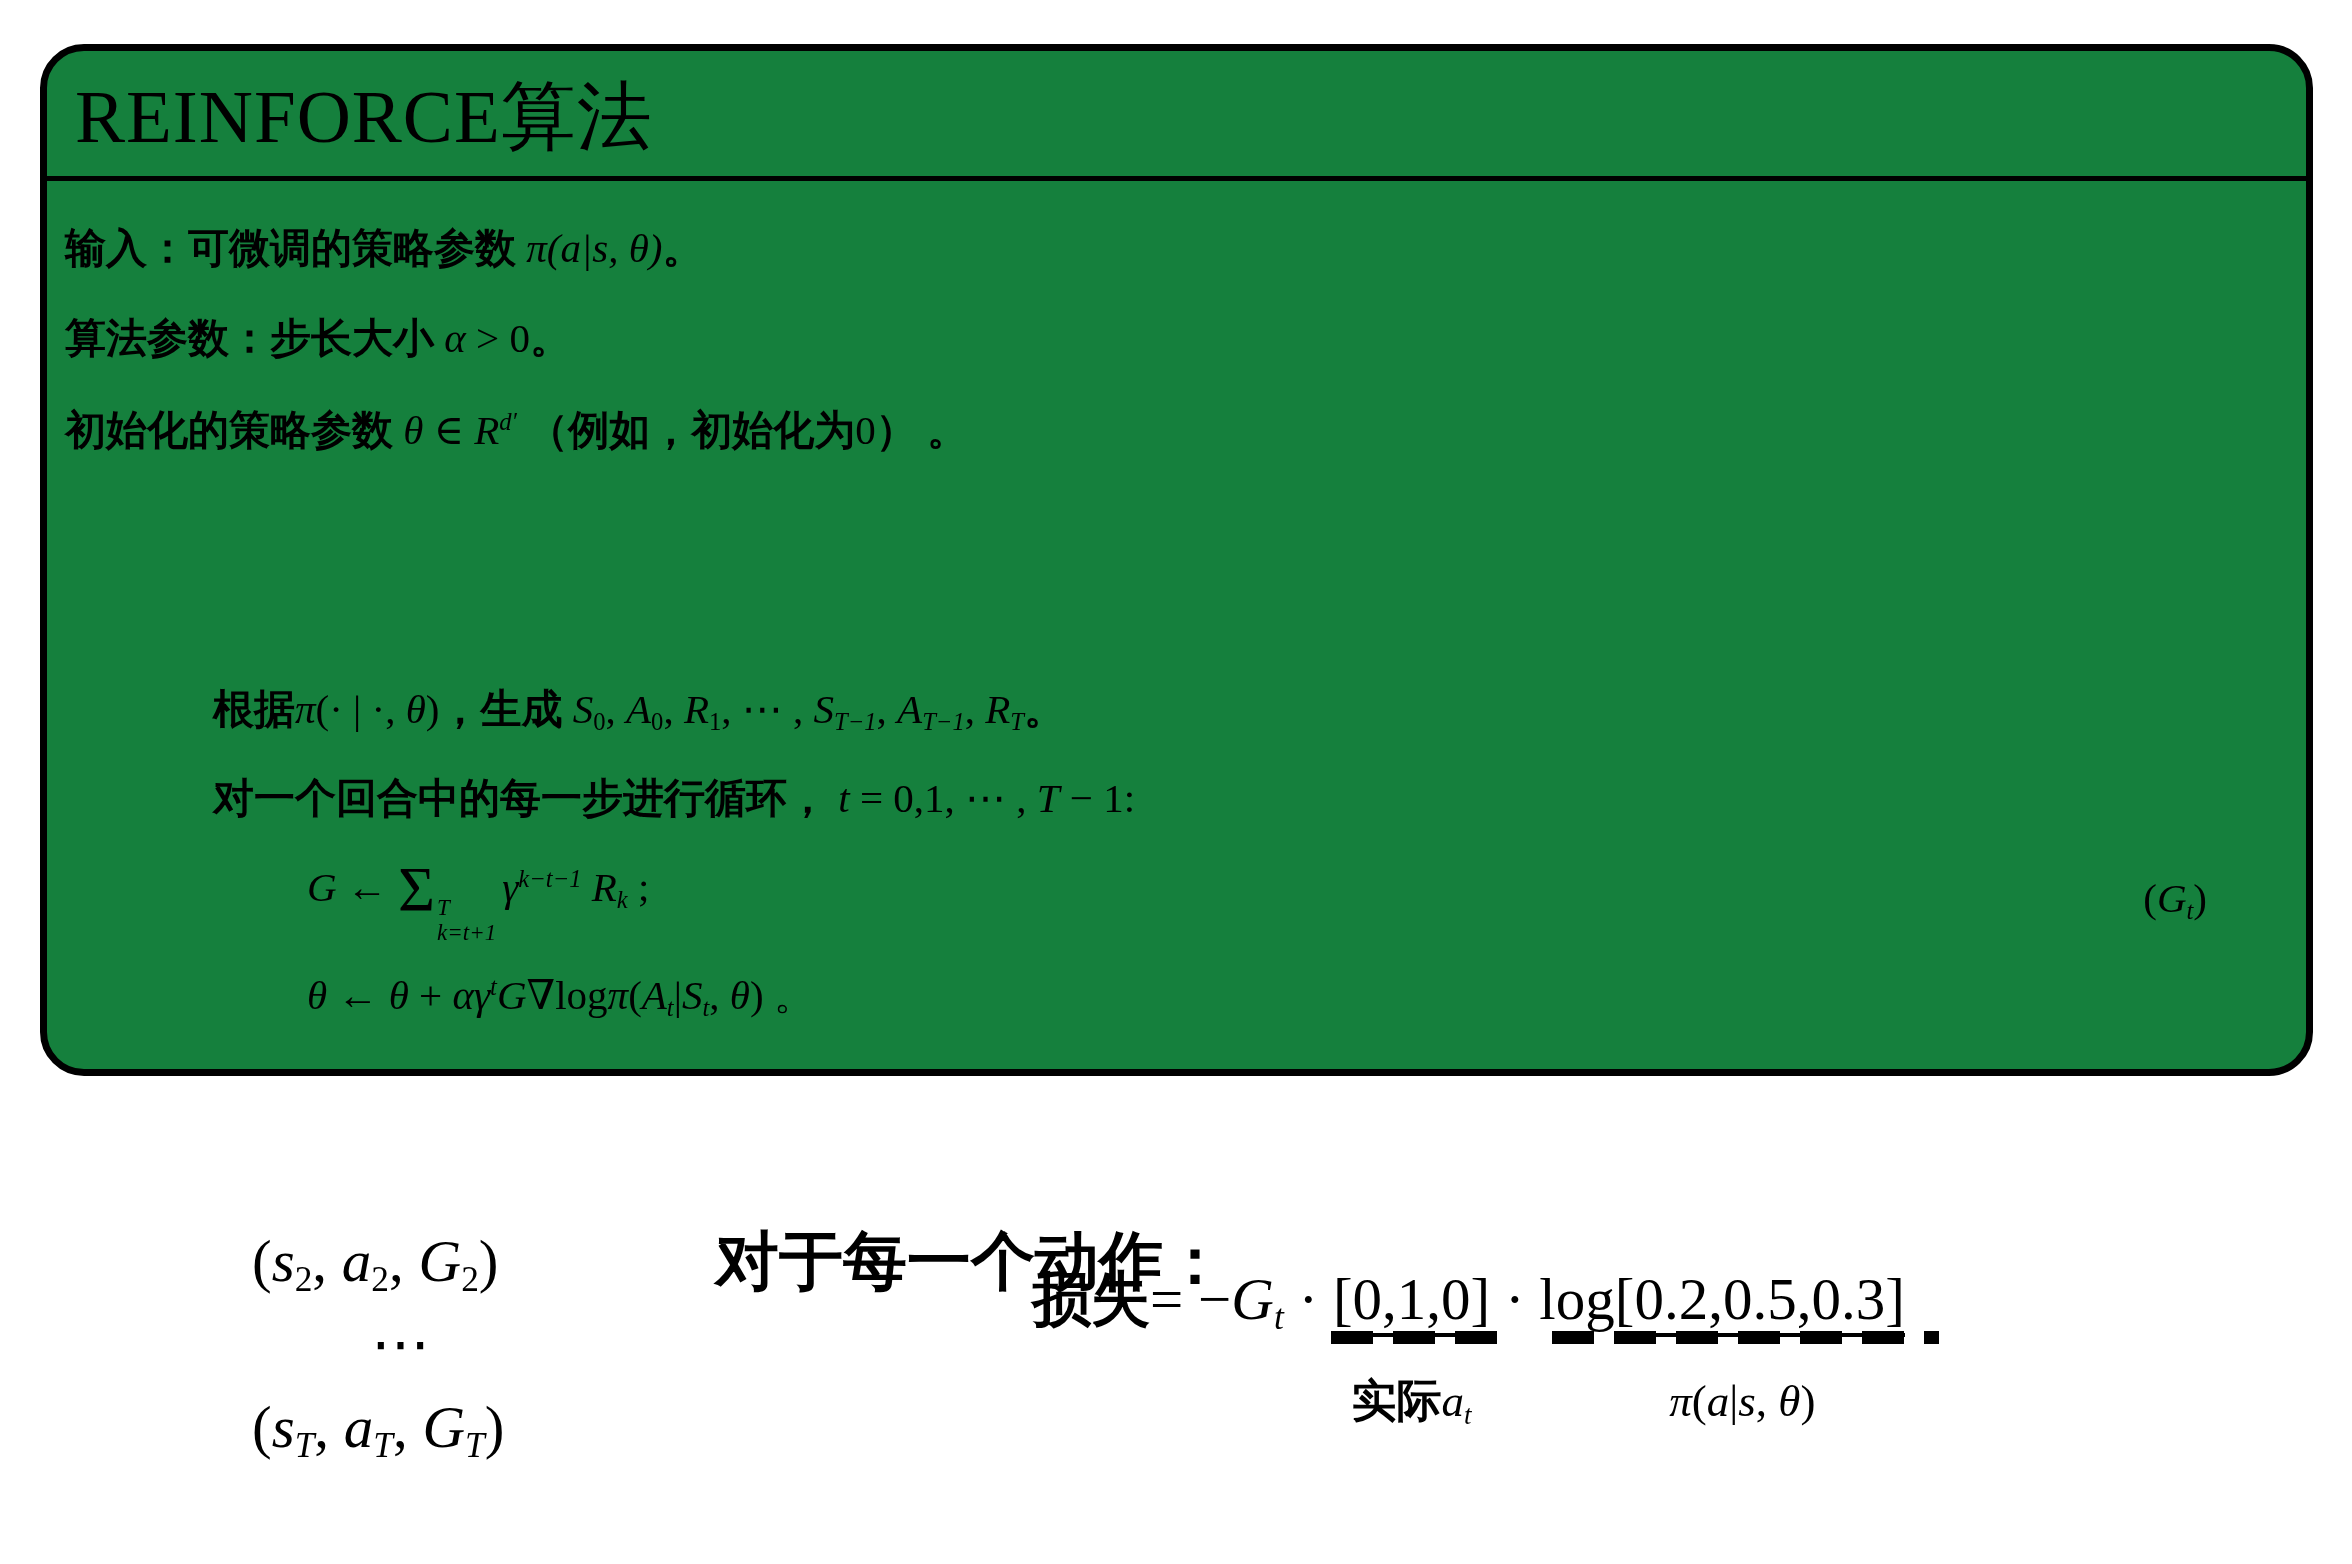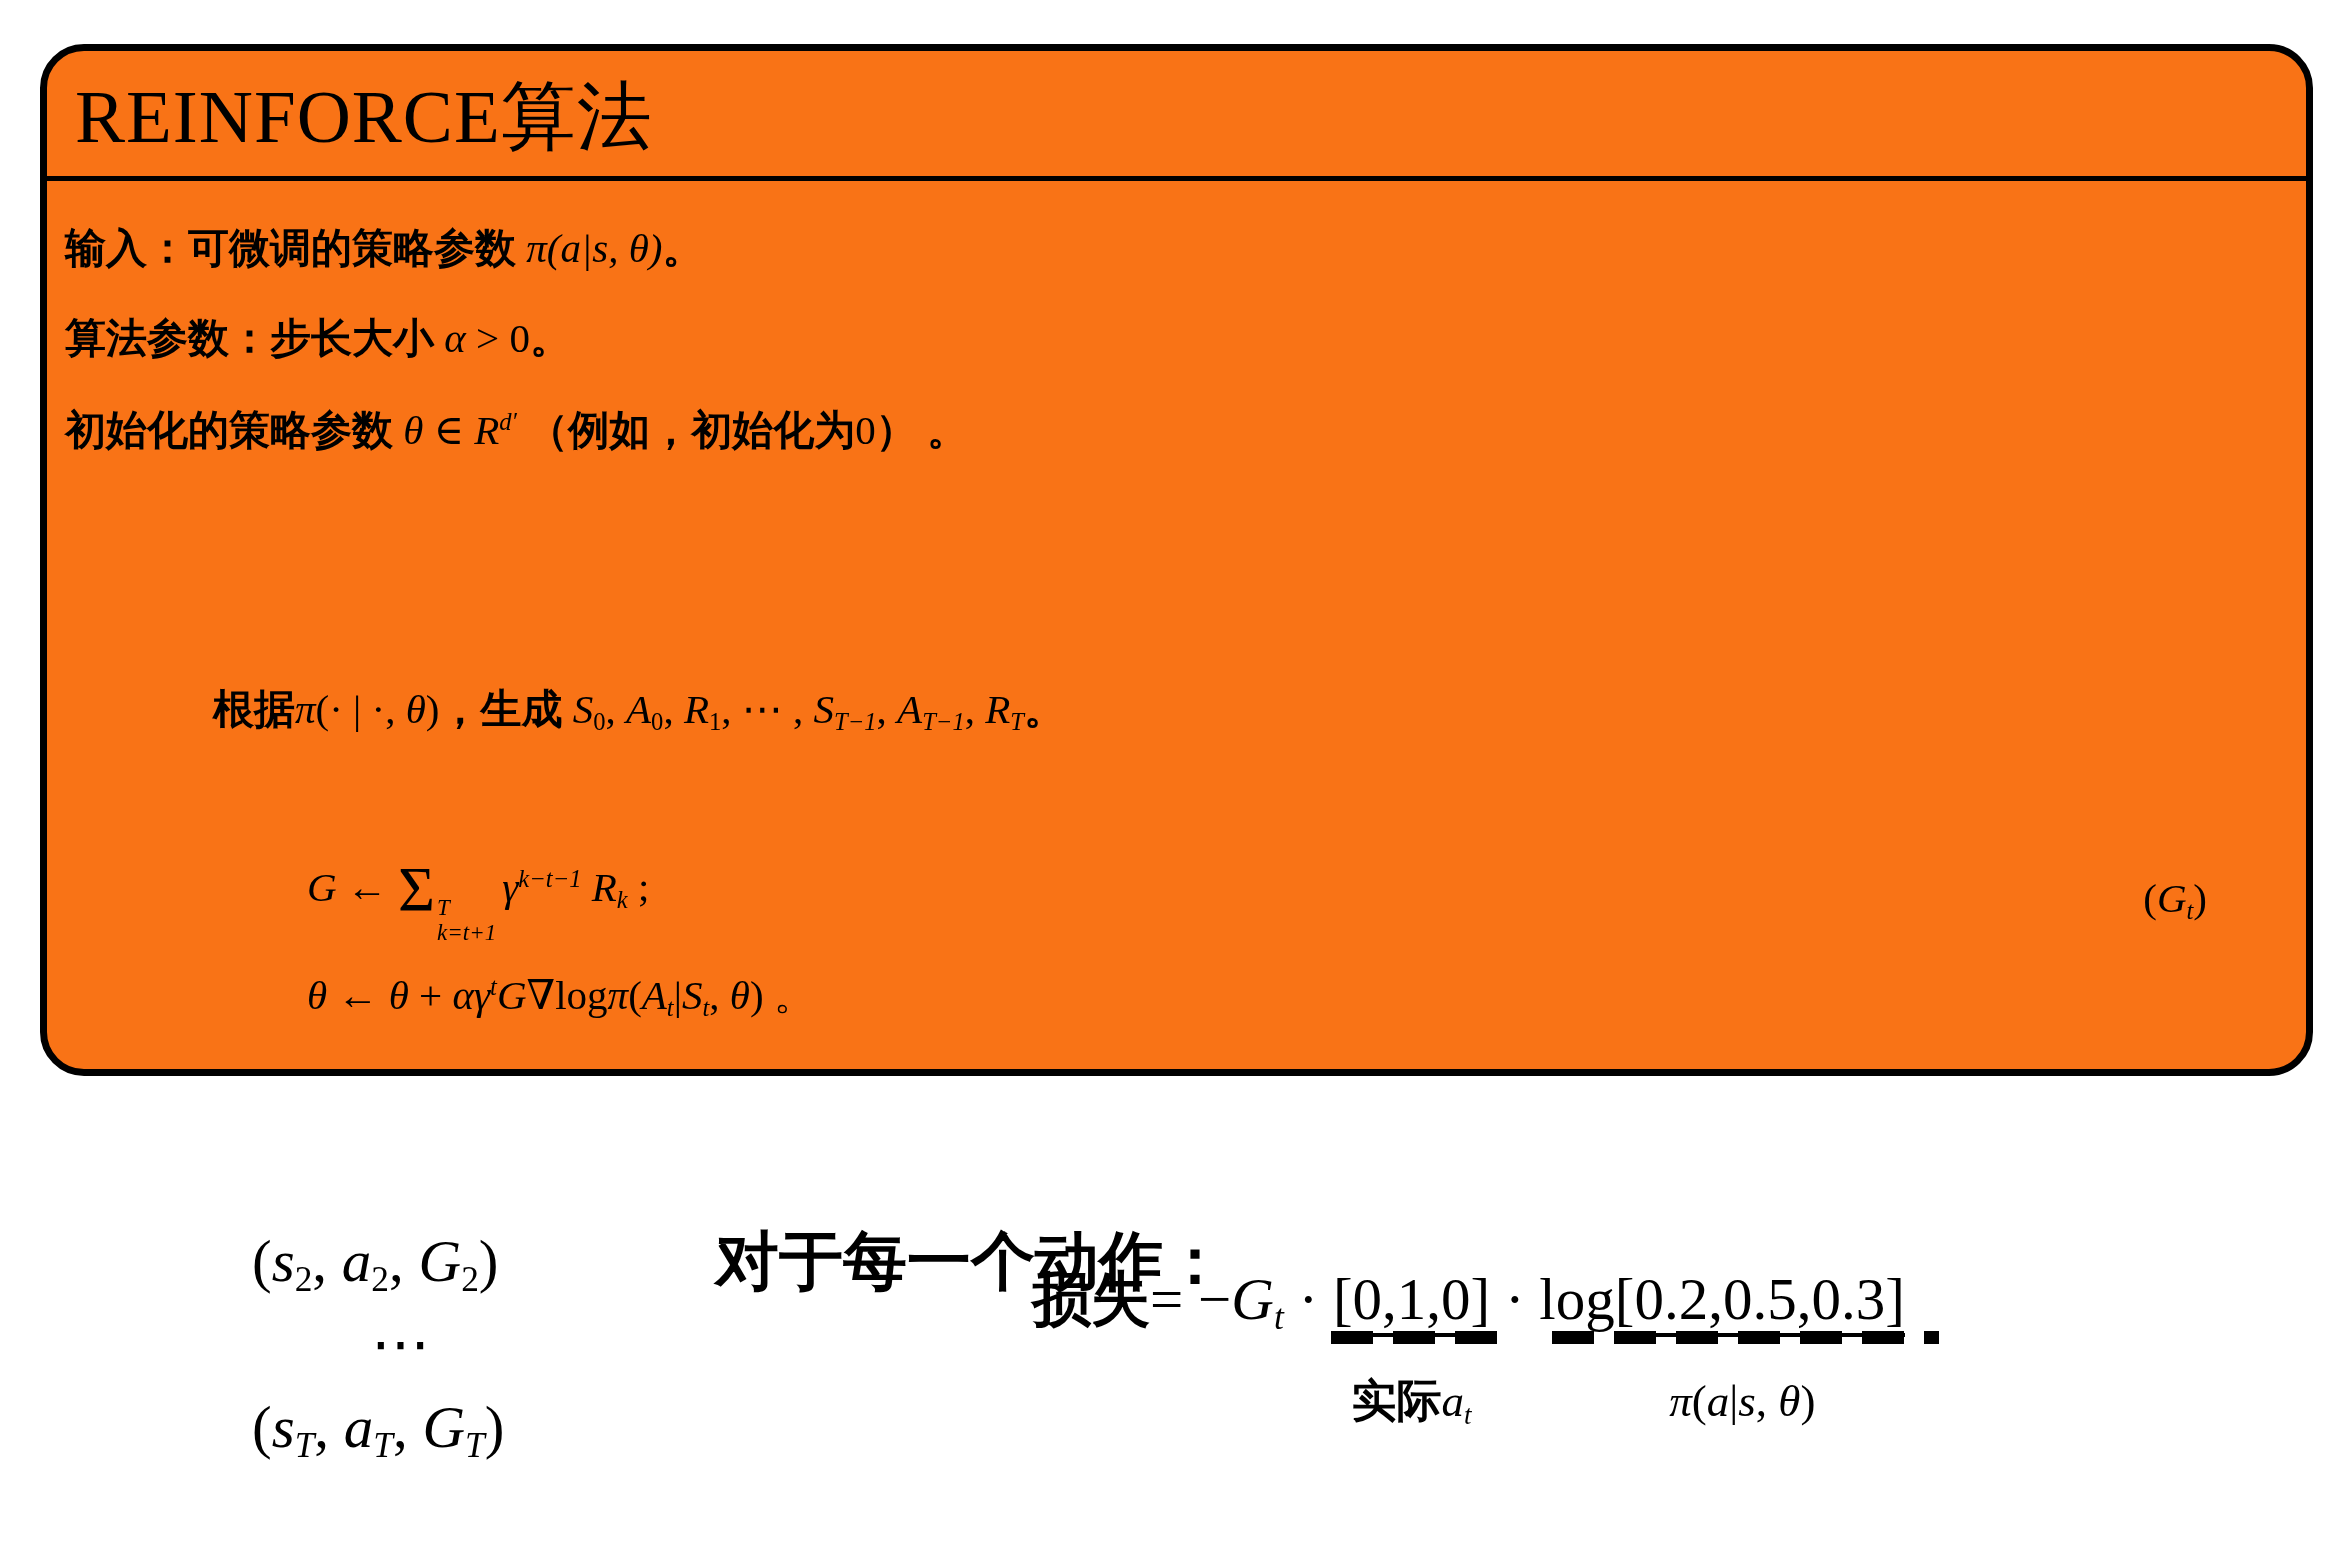--- a/index.html
+++ b/index.html
@@ -5,21 +5,21 @@
   html,body{margin:0;padding:0;}
   body{
     width:2352px;height:1564px;position:relative;
     background:#ffffff;color:#000000;
     font-family:"Liberation Serif","DejaVu Serif",serif;
     overflow:hidden;
   }
   
   .algo-box{
     position:absolute;left:40px;top:44px;width:2259px;height:1018px;
-    border:7px solid #000;border-radius:44px;background:#f97316;box-sizing:content-box;
+    border:7px solid #000;border-radius:44px;background:#15803d;box-sizing:content-box;
   }
   .algo-title{position:absolute;left:0;top:0;right:0;height:125px;border-bottom:5px solid #000;}
   .algo-title .t{position:absolute;left:28px;top:28px;font-size:75px;line-height:1;letter-spacing:1px;}
   .l{position:absolute;font-size:41px;line-height:71px;white-space:nowrap;}
   #ln-input{left:18px;top:162px;}
   #ln-params{left:18px;top:252px;}
   #ln-init{left:18px;top:344px;}
   #ln-loop{left:18px;top:534px;}
   #ln-generate{left:166px;top:623px;}
   #ln-steploop{left:166px;top:712px;}
@@ -54,20 +54,21 @@
 <body>
 
 <div class="algo-box">
   <div class="algo-title">
     <span class="t">REINFORCE算法</span>
   </div>
   <div class="l" id="ln-input"><span class="sg-b">输入：可微调的策略参数 </span><span class="sg-i">π(a|s, θ)</span><span class="sg-b">。</span></div>
   <div class="l" id="ln-params"><span class="sg-b">算法参数：步长大小 </span><span class="sg-i">α</span><span class="sg-n"> &gt; 0</span><span class="sg-b">。</span></div>
   <div class="l" id="ln-init"><span class="sg-b">初始化的策略参数 </span><span class="sg-i">θ ∈ R</span><sup class="sg-isup">d′</sup><span class="sg-b"> （例如，初始化为</span><span class="sg-n">0</span><span class="sg-b">） 。</span></div>
   <div class="l" id="ln-generate"><span class="sg-b">根据</span><span class="sg-i">π</span><span class="sg-n">(· | ·, </span><span class="sg-i">θ</span><span class="sg-n">)</span><span class="sg-b">，生成 </span><span class="sg-i">S</span><sub class="sg-sub">0</sub><span class="sg-n">, </span><span class="sg-i">A</span><sub class="sg-sub">0</sub><span class="sg-n">, </span><span class="sg-i">R</span><sub class="sg-sub">1</sub><span class="sg-n">, ⋯ , </span><span class="sg-i">S</span><sub class="sg-isub">T−1</sub><span class="sg-n">, </span><span class="sg-i">A</span><sub class="sg-isub">T−1</sub><span class="sg-n">, </span><span class="sg-i">R</span><sub class="sg-isub">T</sub><span class="sg-b">。</span></div>
+  <div class="l" id="ln-steploop"><span class="sg-b">对一个回合中的每一步进行循环， </span><span class="sg-i">t</span><span class="sg-n"> = 0,1, ⋯ , </span><span class="sg-i">T</span><span class="sg-n"> − 1:</span></div>
   <div class="l" id="ln-gupdate"><span class="sg-i">G</span><span class="sg-n"> ← </span><span class="sg-big">Σ</span><span class="limstack">
         <span class="limtop">T</span>
         <span class="limbot">k=t+1</span>
       </span><span class="sg-i">γ</span><sup class="sg-isup">k−t−1</sup><span class="sg-n"> </span><span class="sg-i">R</span><sub class="sg-isub">k</sub><span class="sg-n"> ;</span></div>
   <div class="l" id="ln-gtag"><span class="sg-n">(</span><span class="sg-i">G</span><sub class="sg-isub">t</sub><span class="sg-n">)</span></div>
   <div class="l" id="ln-thetaupdate"><span class="sg-i">θ</span><span class="sg-n"> ← </span><span class="sg-i">θ</span><span class="sg-n"> + </span><span class="sg-i">αγ</span><sup class="sg-isup">t</sup><span class="sg-i">G</span><span class="sg-n">∇log</span><span class="sg-i">π</span><span class="sg-n">(</span><span class="sg-i">A</span><sub class="sg-isub">t</sub><span class="sg-n">|</span><span class="sg-i">S</span><sub class="sg-isub">t</sub><span class="sg-n">, </span><span class="sg-i">θ</span><span class="sg-n">) 。</span></div>
 </div>
 
 <div class="tuples">
   <div class="tuple"><span class="sg-n">(</span><span class="sg-i">s</span><sub class="sg-sub">2</sub><span class="sg-n">, </span><span class="sg-i">a</span><sub class="sg-sub">2</sub><span class="sg-n">, </span><span class="sg-i">G</span><sub class="sg-sub">2</sub><span class="sg-n">)</span></div>

